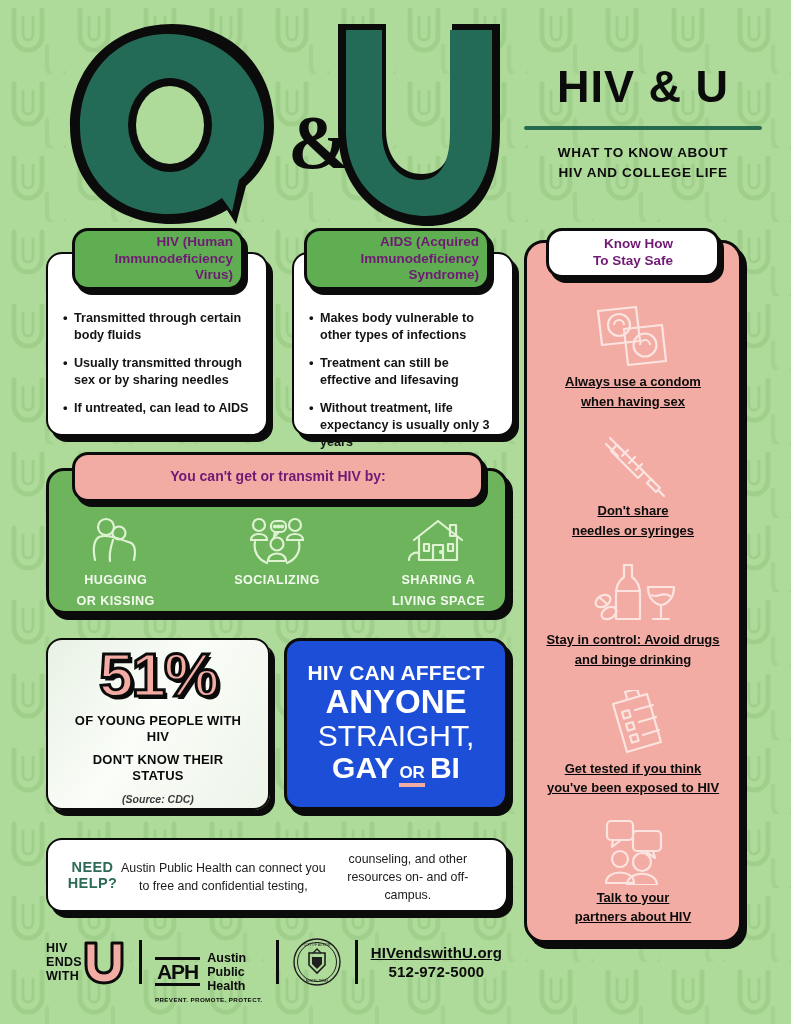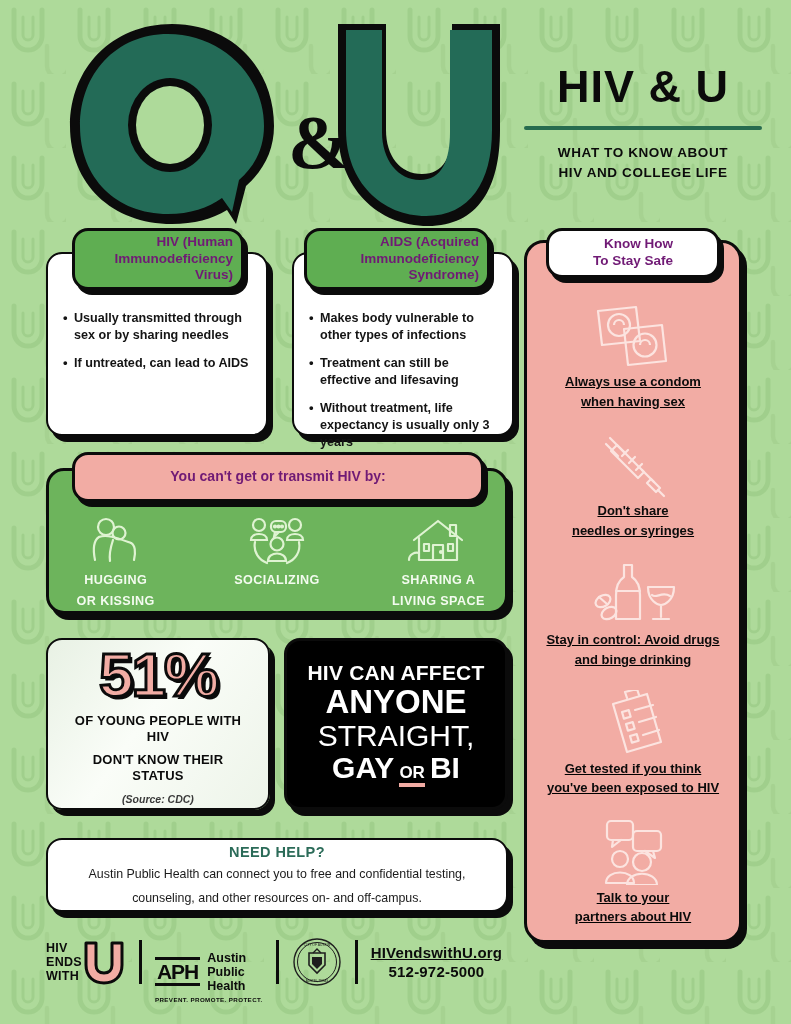--- a/index.html
+++ b/index.html
@@ -108,34 +108,34 @@
   }
   .stat-sub {
     margin-top: 7px; text-align: center; font-size: 13px; font-weight: 800;
     color: #0B0B0B; letter-spacing: .2px; line-height: 1.25;
   }
   .stat-src { margin-top: 8px; font-size: 10.5px; font-style: italic; font-weight: 700; color: #3A3A3A; }
 
   
   #card-anyone {
     left: 284px; top: 638px; width: 224px; height: 172px;
-    background: #000000; border: 3px solid #0B0B0B;
+    background: #1d4ed8; border: 3px solid #0B0B0B;
     display: flex; flex-direction: column; align-items: center; justify-content: center;
     color: #FFFFFF; text-align: center; padding: 4px;
   }
   .af-l1 { font-size: 21px; font-weight: 800; letter-spacing: .2px; }
   .af-l2 { font-size: 33px; font-weight: 800; line-height: 1.06; }
   .af-l3 { font-size: 30px; font-weight: 400; line-height: 1.06; }
   .af-l4 { font-size: 30px; font-weight: 800; line-height: 1.06; display: flex; align-items: baseline; justify-content: center; gap: 5px;}
   .af-or { font-size: 17px; font-weight: 800; border-bottom: 4px solid #F2ACA4; padding-bottom: 1px; }
 
   
   #card-help {
     left: 46px; top: 838px; width: 462px; height: 74px;
-    display: flex; flex-direction: column; align-items: center; justify-content: flex-start;
+    display: flex; flex-direction: row; align-items: center; justify-content: flex-start;
     padding: 4px 18px; text-align: center;
   }
   .help-title { font-size: 14.5px; font-weight: 800; color: #2B6B58; letter-spacing: .4px; }
   .help-body { margin-top: 6px; font-size: 12.4px; font-weight: 500; color: #1B1B1B; line-height: 1.45; }
 
   
   #panel-safe {
     position: absolute; left: 524px; top: 240px; width: 218px; height: 703px;
     background: #F2ACA4; border: 3px solid #0B0B0B; border-radius: 20px;
     box-shadow: 5px 6px 0 #0B0B0B;
@@ -212,20 +212,21 @@
   <div class="brand">
     <div class="brand-title">HIV &amp; U</div>
     <div class="brand-rule"></div>
     <div class="brand-sub">WHAT TO KNOW ABOUT</div>
     <div class="brand-sub">HIV AND COLLEGE LIFE</div>
   </div>
 
   <div class="shadowcard" id="card-hiv">
     <div class="body">
       <ul class="bullets">
+        <li>Transmitted through certain body fluids</li>
         <li>Usually transmitted through sex or by sharing needles</li>
         <li>If untreated, can lead to AIDS</li>
       </ul>
     </div>
   </div>
   <div class="badge" id="badge-hiv">HIV (Human Immunodeficiency Virus)</div>
 
   <div class="shadowcard" id="card-aids">
     <div class="body">
       <ul class="bullets">

